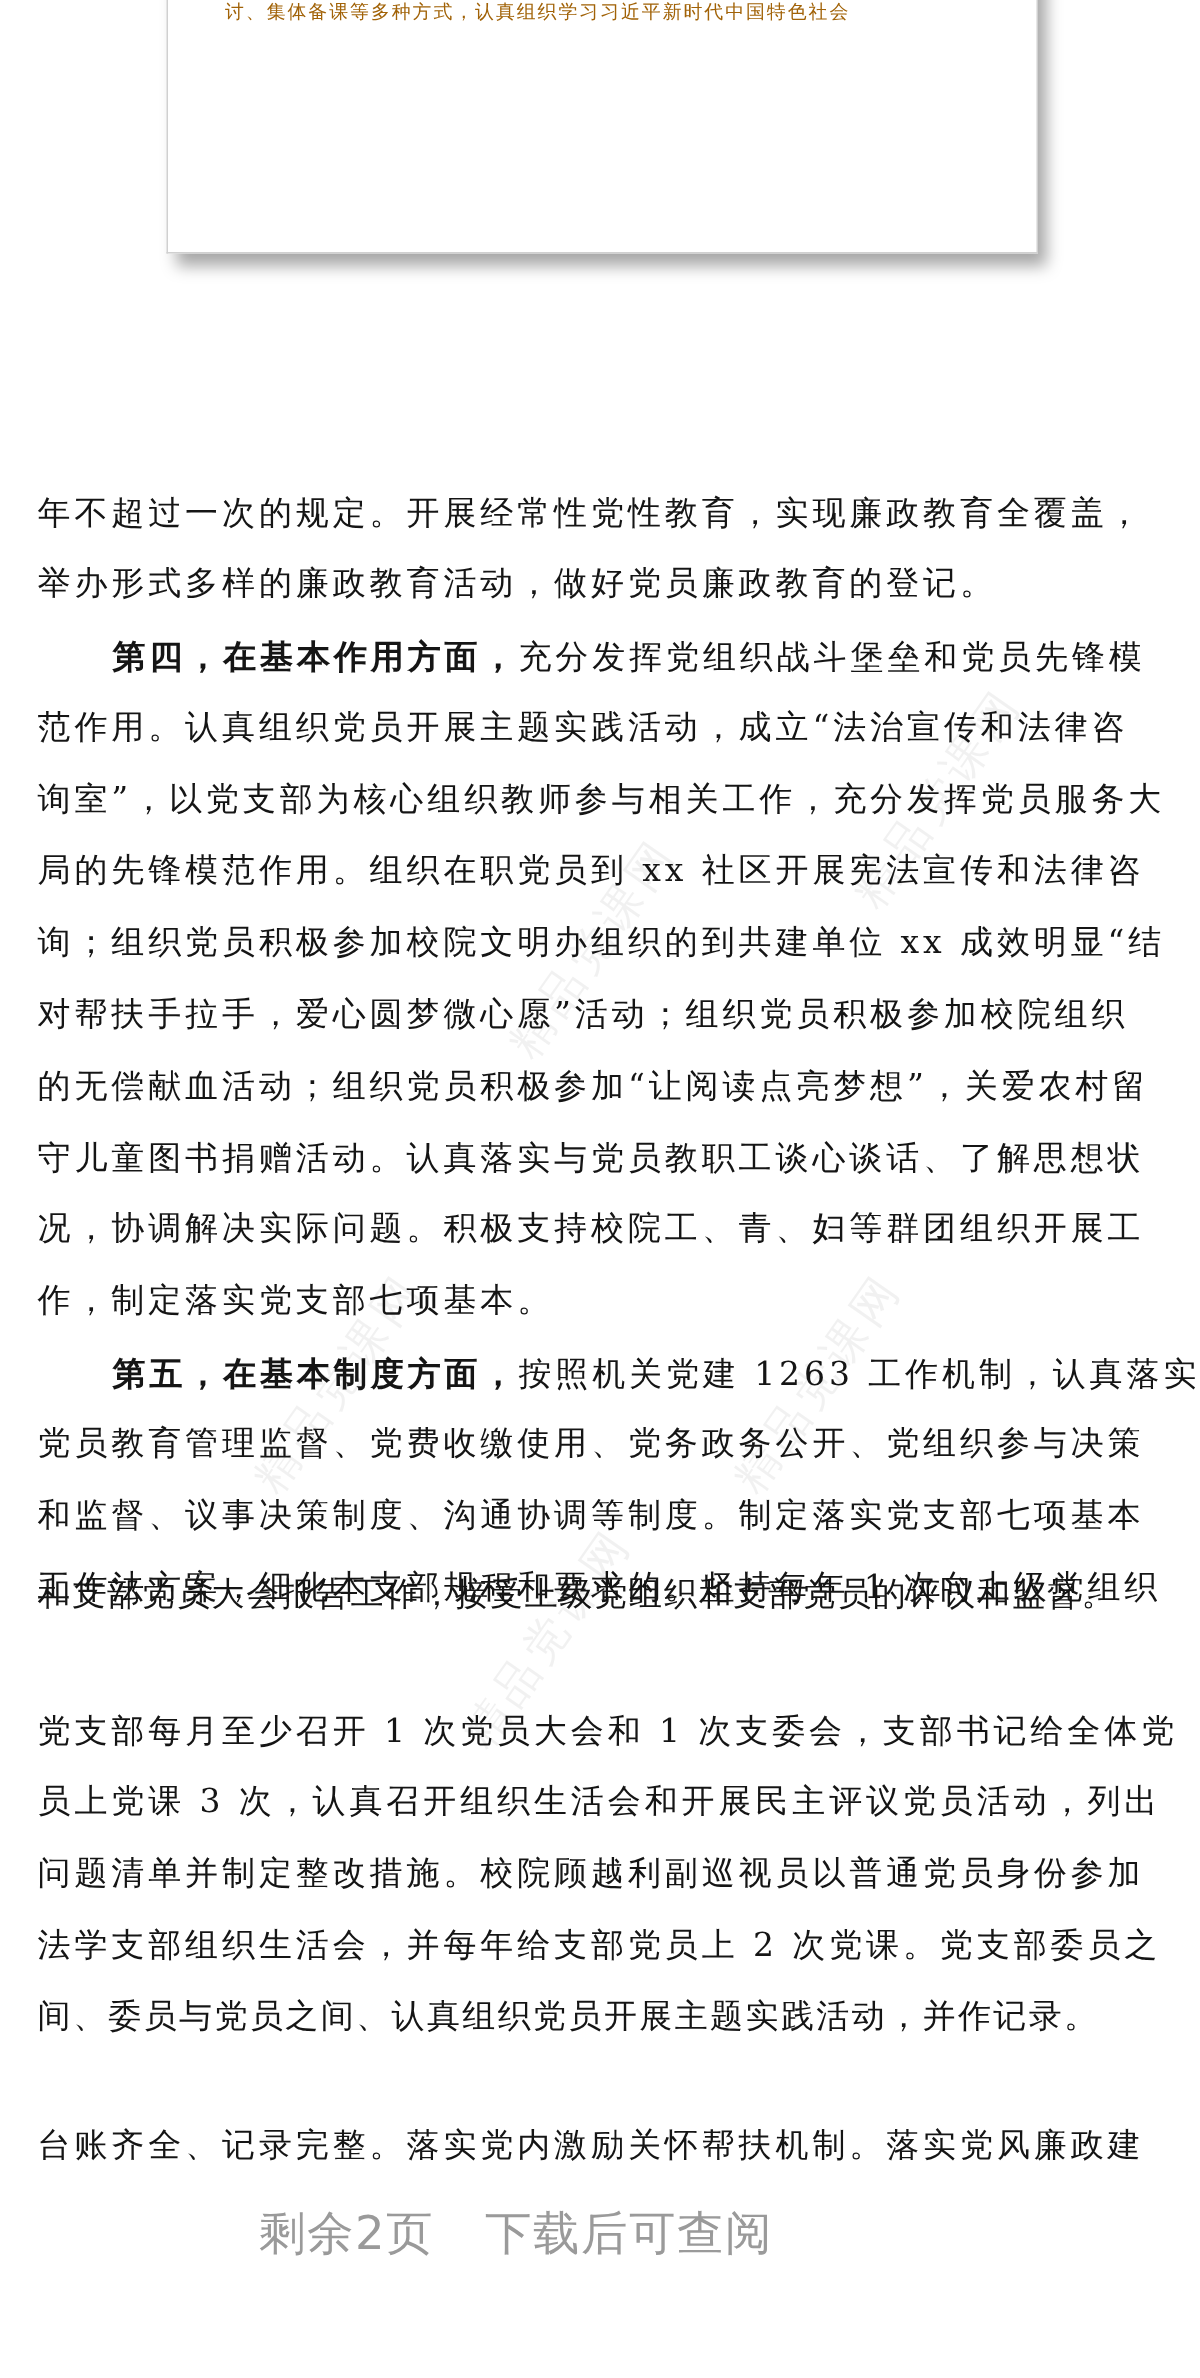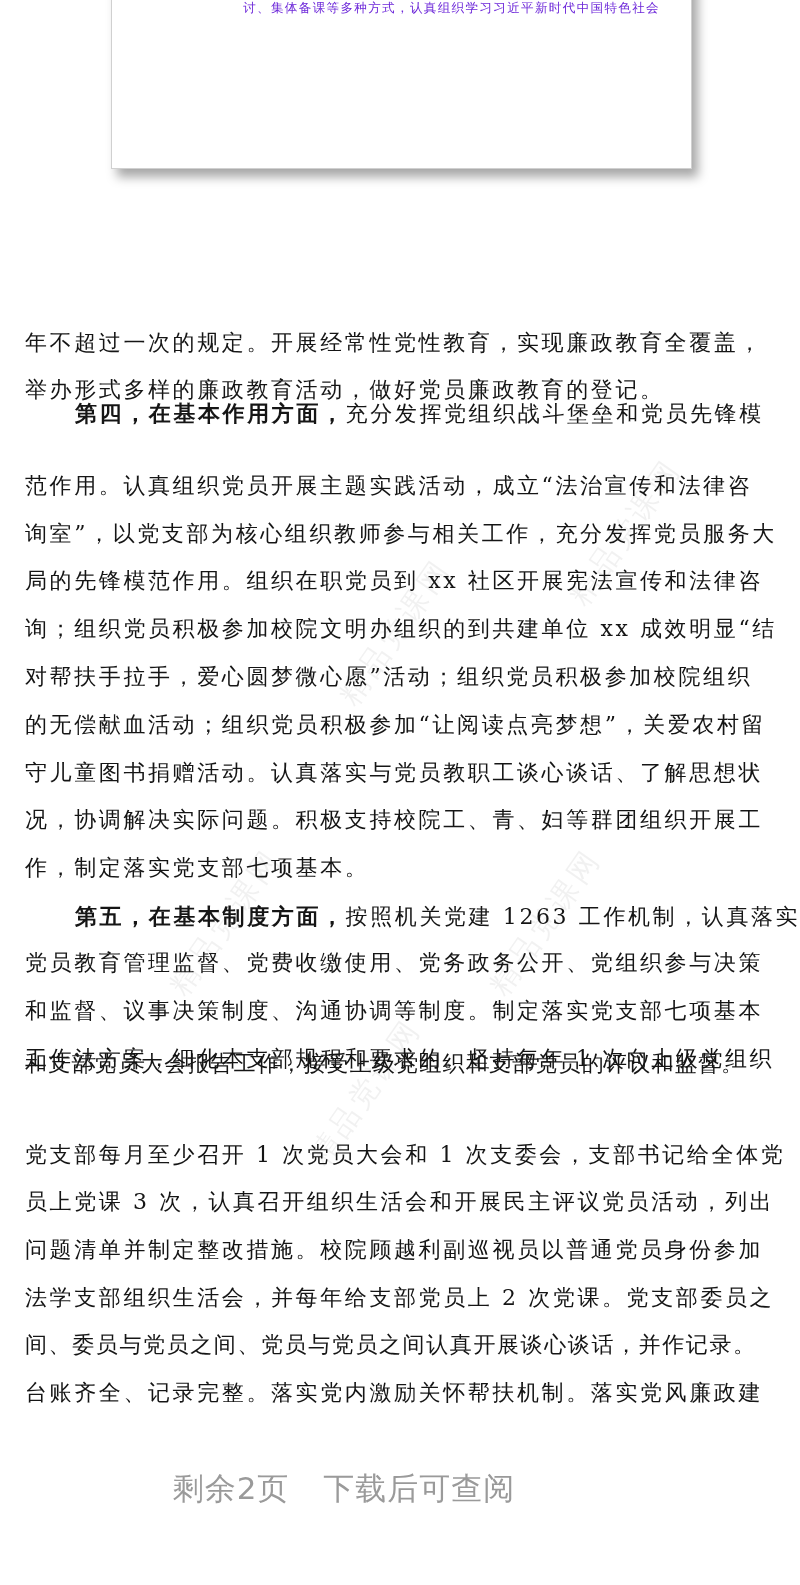--- a/index.html
+++ b/index.html
@@ -4,21 +4,21 @@
 <style>
   html, body { margin: 0; padding: 0; background: #ffffff; }
   body { width: 800px; height: 1585px; position: relative; overflow: hidden;
          font-family: "DejaVu Serif", "Liberation Serif", serif; color: #111; }
 
   
   .page-card { position: absolute; left: 111px; top: -20px; width: 579px; height: 188px;
                background: #fff; border: 1px solid #d0d0d0; border-top: none;
                box-shadow: 6px 8px 10px rgba(0,0,0,0.35); }
   .card-line { position: absolute; left: 38px; width: 510px; white-space: nowrap;
-               font-size: 12.6px; letter-spacing: 1.3px; color: #6d28d9; line-height: 16px; text-align: right; }
+               font-size: 12.6px; letter-spacing: 1.3px; color: #a16207; line-height: 16px; }
 
   
   .body-line { position: absolute; left: 25px; white-space: nowrap;
                font-size: 22px; line-height: 30px; color: #151515; letter-spacing: 2.6px; text-align: center; }
   .bold { font-weight: bold; }
 
   
   .watermark { position: absolute; font-size: 30px; color: rgba(0,0,0,0.055);
                transform: rotate(-55deg); transform-origin: left top; white-space: nowrap;
                font-family: "DejaVu Sans", sans-serif; pointer-events: none; letter-spacing: 4px; }
@@ -37,38 +37,38 @@
 
 <div class="watermark" style="left:330px; top:690px;">精品党课网</div>
 <div class="watermark" style="left:560px; top:590px;">精品党课网</div>
 <div class="watermark" style="left:160px; top:980px;">精品党课网</div>
 <div class="watermark" style="left:480px; top:980px;">精品党课网</div>
 <div class="watermark" style="left:300px; top:1150px;">精品党课网</div>
 
 <div>
   <div class="body-line" style="top:328px"><span>年不超过一次的规定。开展经常性党性教育，实现廉政教育全覆盖，</span></div>
   <div class="body-line" style="top:375px"><span>举办形式多样的廉政教育活动，做好党员廉政教育的登记。</span></div>
-  <div class="body-line" style="top:398px; left:75px"><span class="bold">第四，在基本作用方面，</span><span>充分发挥党组织战斗堡垒和党员先锋模</span></div>
+  <div class="body-line" style="top:423px; left:75px"><span class="bold">第四，在基本作用方面，</span><span>充分发挥党组织战斗堡垒和党员先锋模</span></div>
   <div class="body-line" style="top:471px"><span>范作用。认真组织党员开展主题实践活动，成立“法治宣传和法律咨</span></div>
   <div class="body-line" style="top:519px"><span>询室”，以党支部为核心组织教师参与相关工作，充分发挥党员服务大</span></div>
   <div class="body-line" style="top:566px"><span>局的先锋模范作用。组织在职党员到 xx 社区开展宪法宣传和法律咨</span></div>
   <div class="body-line" style="top:614px"><span>询；组织党员积极参加校院文明办组织的到共建单位 xx 成效明显“结</span></div>
   <div class="body-line" style="top:662px"><span>对帮扶手拉手，爱心圆梦微心愿”活动；组织党员积极参加校院组织</span></div>
   <div class="body-line" style="top:710px"><span>的无偿献血活动；组织党员积极参加“让阅读点亮梦想”，关爱农村留</span></div>
   <div class="body-line" style="top:758px"><span>守儿童图书捐赠活动。认真落实与党员教职工谈心谈话、了解思想状</span></div>
   <div class="body-line" style="top:805px"><span>况，协调解决实际问题。积极支持校院工、青、妇等群团组织开展工</span></div>
   <div class="body-line" style="top:853px"><span>作，制定落实党支部七项基本。</span></div>
   <div class="body-line" style="top:901px; left:75px"><span class="bold">第五，在基本制度方面，</span><span>按照机关党建 1263 工作机制，认真落实</span></div>
   <div class="body-line" style="top:948px"><span>党员教育管理监督、党费收缴使用、党务政务公开、党组织参与决策</span></div>
   <div class="body-line" style="top:996px"><span>和监督、议事决策制度、沟通协调等制度。制定落实党支部七项基本</span></div>
   <div class="body-line" style="top:1044px"><span>工作法方案，细化本支部规程和要求的。坚持每年 1 次向上级党组织</span></div>
   <div class="body-line" style="top:1049px; letter-spacing:1.2px"><span>和支部党员大会报告工作，接受上级党组织和支部党员的评议和监督。</span></div>
   <div class="body-line" style="top:1140px"><span>党支部每月至少召开 1 次党员大会和 1 次支委会，支部书记给全体党</span></div>
   <div class="body-line" style="top:1187px"><span>员上党课 3 次，认真召开组织生活会和开展民主评议党员活动，列出</span></div>
   <div class="body-line" style="top:1235px"><span>问题清单并制定整改措施。校院顾越利副巡视员以普通党员身份参加</span></div>
   <div class="body-line" style="top:1283px"><span>法学支部组织生活会，并每年给支部党员上 2 次党课。党支部委员之</span></div>
-  <div class="body-line" style="top:1330px; letter-spacing:1.6px"><span>间、委员与党员之间、党员与党员之间认真开展谈心谈话，并作记录。</span></div>
-  <div class="body-line" style="top:1378px"><span>台账齐全、记录完整。落实党内激励关怀帮扶机制。落实党风廉政建</span></div>
+  <div class="body-line" style="top:1330px; letter-spacing:1.6px"><span>间、委员与党员之间、认真组织党员开展主题实践活动，并作记录。</span></div>
+  <div class="body-line" style="top:1416px"><span>台账齐全、记录完整。落实党内激励关怀帮扶机制。落实党风廉政建</span></div>
 </div>
 
 <div class="footer-note">
   <span>剩余2页</span><span>下载后可查阅</span>
 </div>
 
 </body></html>

